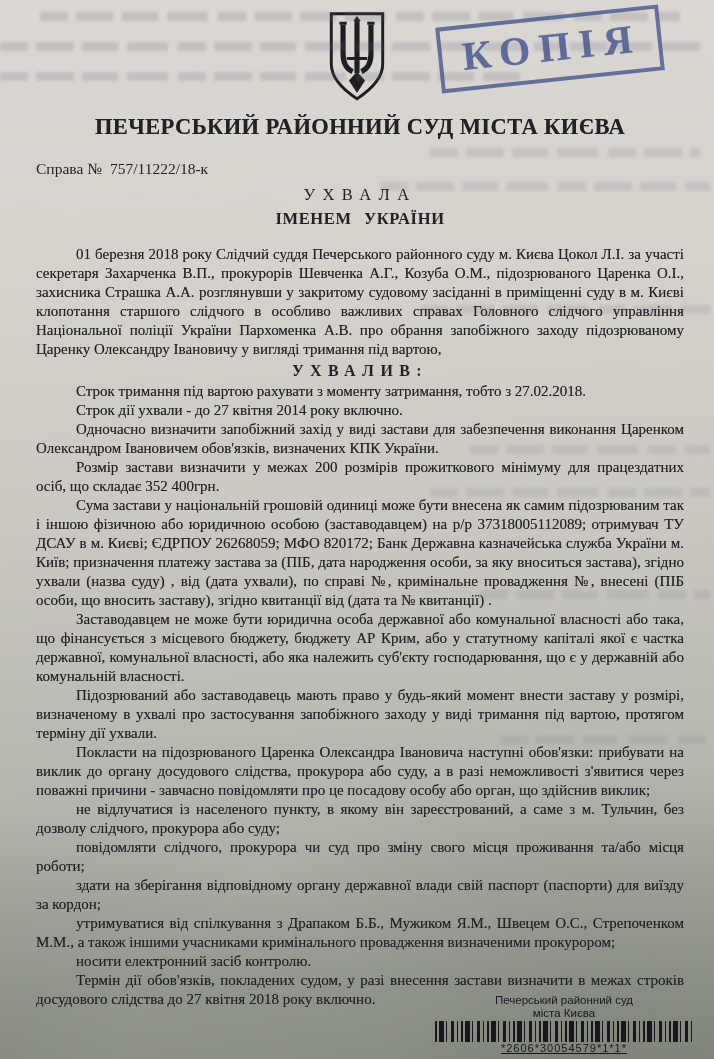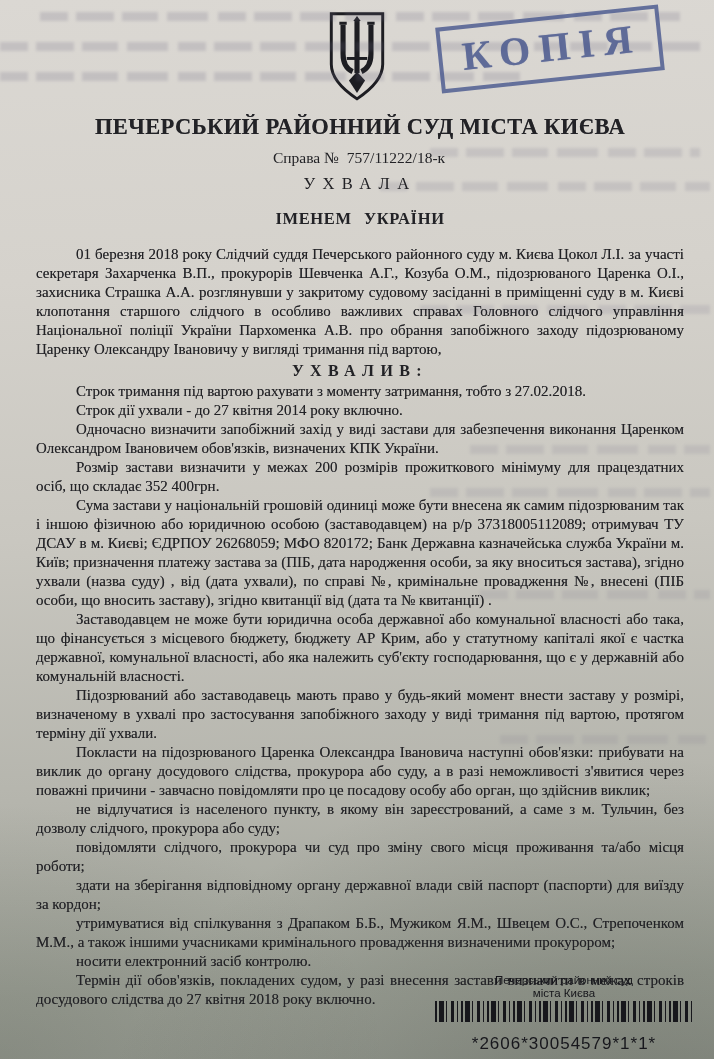--- a/index.html
+++ b/index.html
@@ -38,31 +38,31 @@
     text-shadow: 0 0 1px rgba(69,84,140,.6);
   }
 
   .emblem-wrap { display:flex; justify-content:center; padding-top: 10px; }
   .court-name {
     margin-top: 10px; text-align:center;
     font-weight: bold; font-size: 22.5px; letter-spacing: .4px;
     text-shadow: 0 0 .6px rgba(20,20,25,.55);
   }
   .case-line {
-    margin-top: 9px; text-align: center; padding-right: 2px;
+    margin-top: 20px; text-align: left; padding-right: 2px;
     font-size: 15.5px;
   }
   .case-line .num { padding-left: 8px; }
   .doc-title {
     margin-top: 7px; text-align:center;
     font-weight: normal; font-size: 16.5px; letter-spacing: .45em;
   }
   .doc-subtitle {
     text-align:center; font-weight: bold; font-size: 16.5px;
-    letter-spacing: .04em; word-spacing: .45em; margin-top: 15px;
+    letter-spacing: .04em; word-spacing: .45em; margin-top: 4px;
   }
 
   .bodytext { margin-top: 16px; font-size: 15px; line-height: 19px; text-align: justify; }
   .bodytext p { margin: 0; text-indent: 40px; text-shadow: 0 0 .5px rgba(25,25,30,.5); }
   .resolved {
     text-align:center; font-weight:bold; font-size: 16px;
     letter-spacing: .4em; margin: 2px 0 2px 0; text-indent: 0 !important;
   }
 
   .footer-barcode {
@@ -75,21 +75,21 @@
   .bars {
     margin: 1px auto 0 auto; width: 258px; height: 21px;
     background:
       repeating-linear-gradient(90deg,
         #17171c 0 2px, transparent 2px 4px,
         #17171c 4px 9px, transparent 9px 11px,
         #17171c 11px 12px, transparent 12px 16px,
         #17171c 16px 19px, transparent 19px 22px,
         #17171c 22px 23px, transparent 23px 26px);
   }
-  .bars-num { font-size: 17px; letter-spacing: 1px; margin-top: 12px; }
+  .bars-num { font-size: 11px; letter-spacing: 1px; margin-top: 0px; text-decoration: underline; }
 </style>
 </head>
 <body>
 
 <div class="page">
 
   <div class="bleed">
     <div class="bleed-line" style="left:40px;  top:12px;  width:640px;"></div>
     <div class="bleed-line" style="left:0px;   top:42px;  width:700px;"></div>
     <div class="bleed-line" style="left:0px;   top:72px;  width:520px;"></div>

